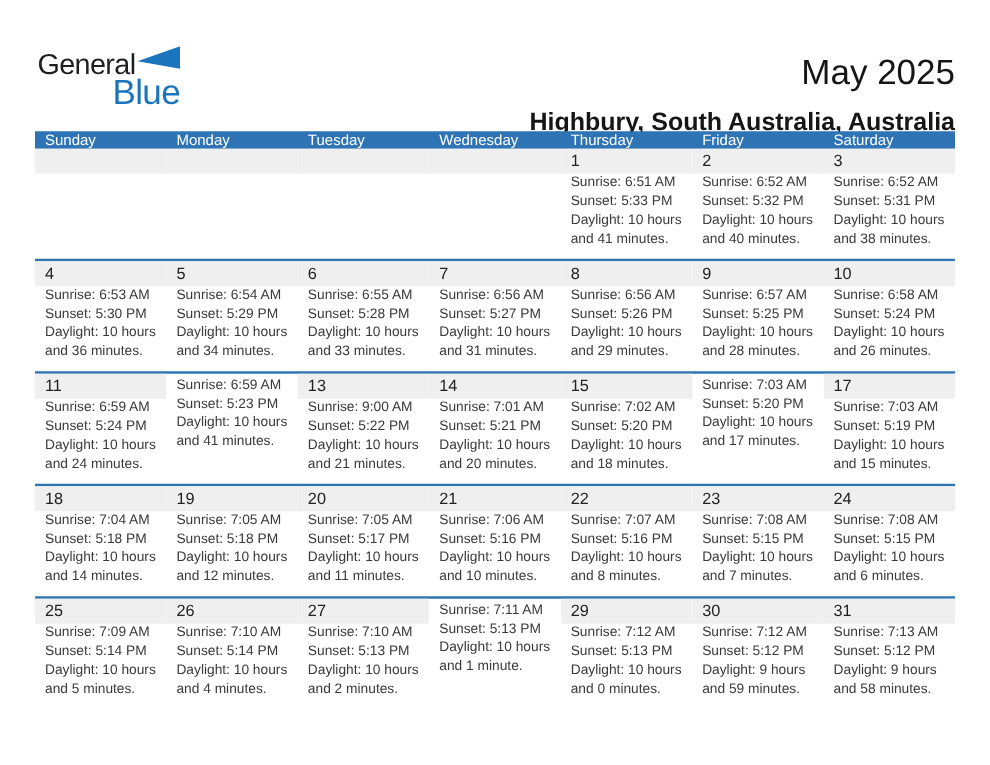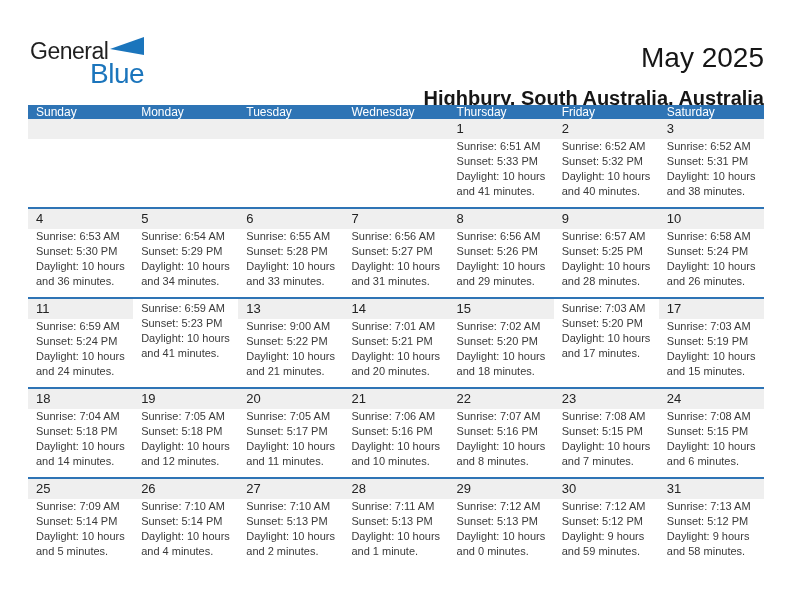--- a/index.html
+++ b/index.html
@@ -259,21 +259,20 @@
           <div class="cell-line">and 4 minutes.</div>
         </div>
         <div class="day-cell">
           <div class="date-band">27</div>
           <div class="cell-line">Sunrise: 7:10 AM</div>
           <div class="cell-line">Sunset: 5:13 PM</div>
           <div class="cell-line">Daylight: 10 hours</div>
           <div class="cell-line">and 2 minutes.</div>
         </div>
         <div class="day-cell">
-          <div class="date-band">28</div>
           <div class="cell-line">Sunrise: 7:11 AM</div>
           <div class="cell-line">Sunset: 5:13 PM</div>
           <div class="cell-line">Daylight: 10 hours</div>
           <div class="cell-line">and 1 minute.</div>
         </div>
         <div class="day-cell">
           <div class="date-band">29</div>
           <div class="cell-line">Sunrise: 7:12 AM</div>
           <div class="cell-line">Sunset: 5:13 PM</div>
           <div class="cell-line">Daylight: 10 hours</div>

